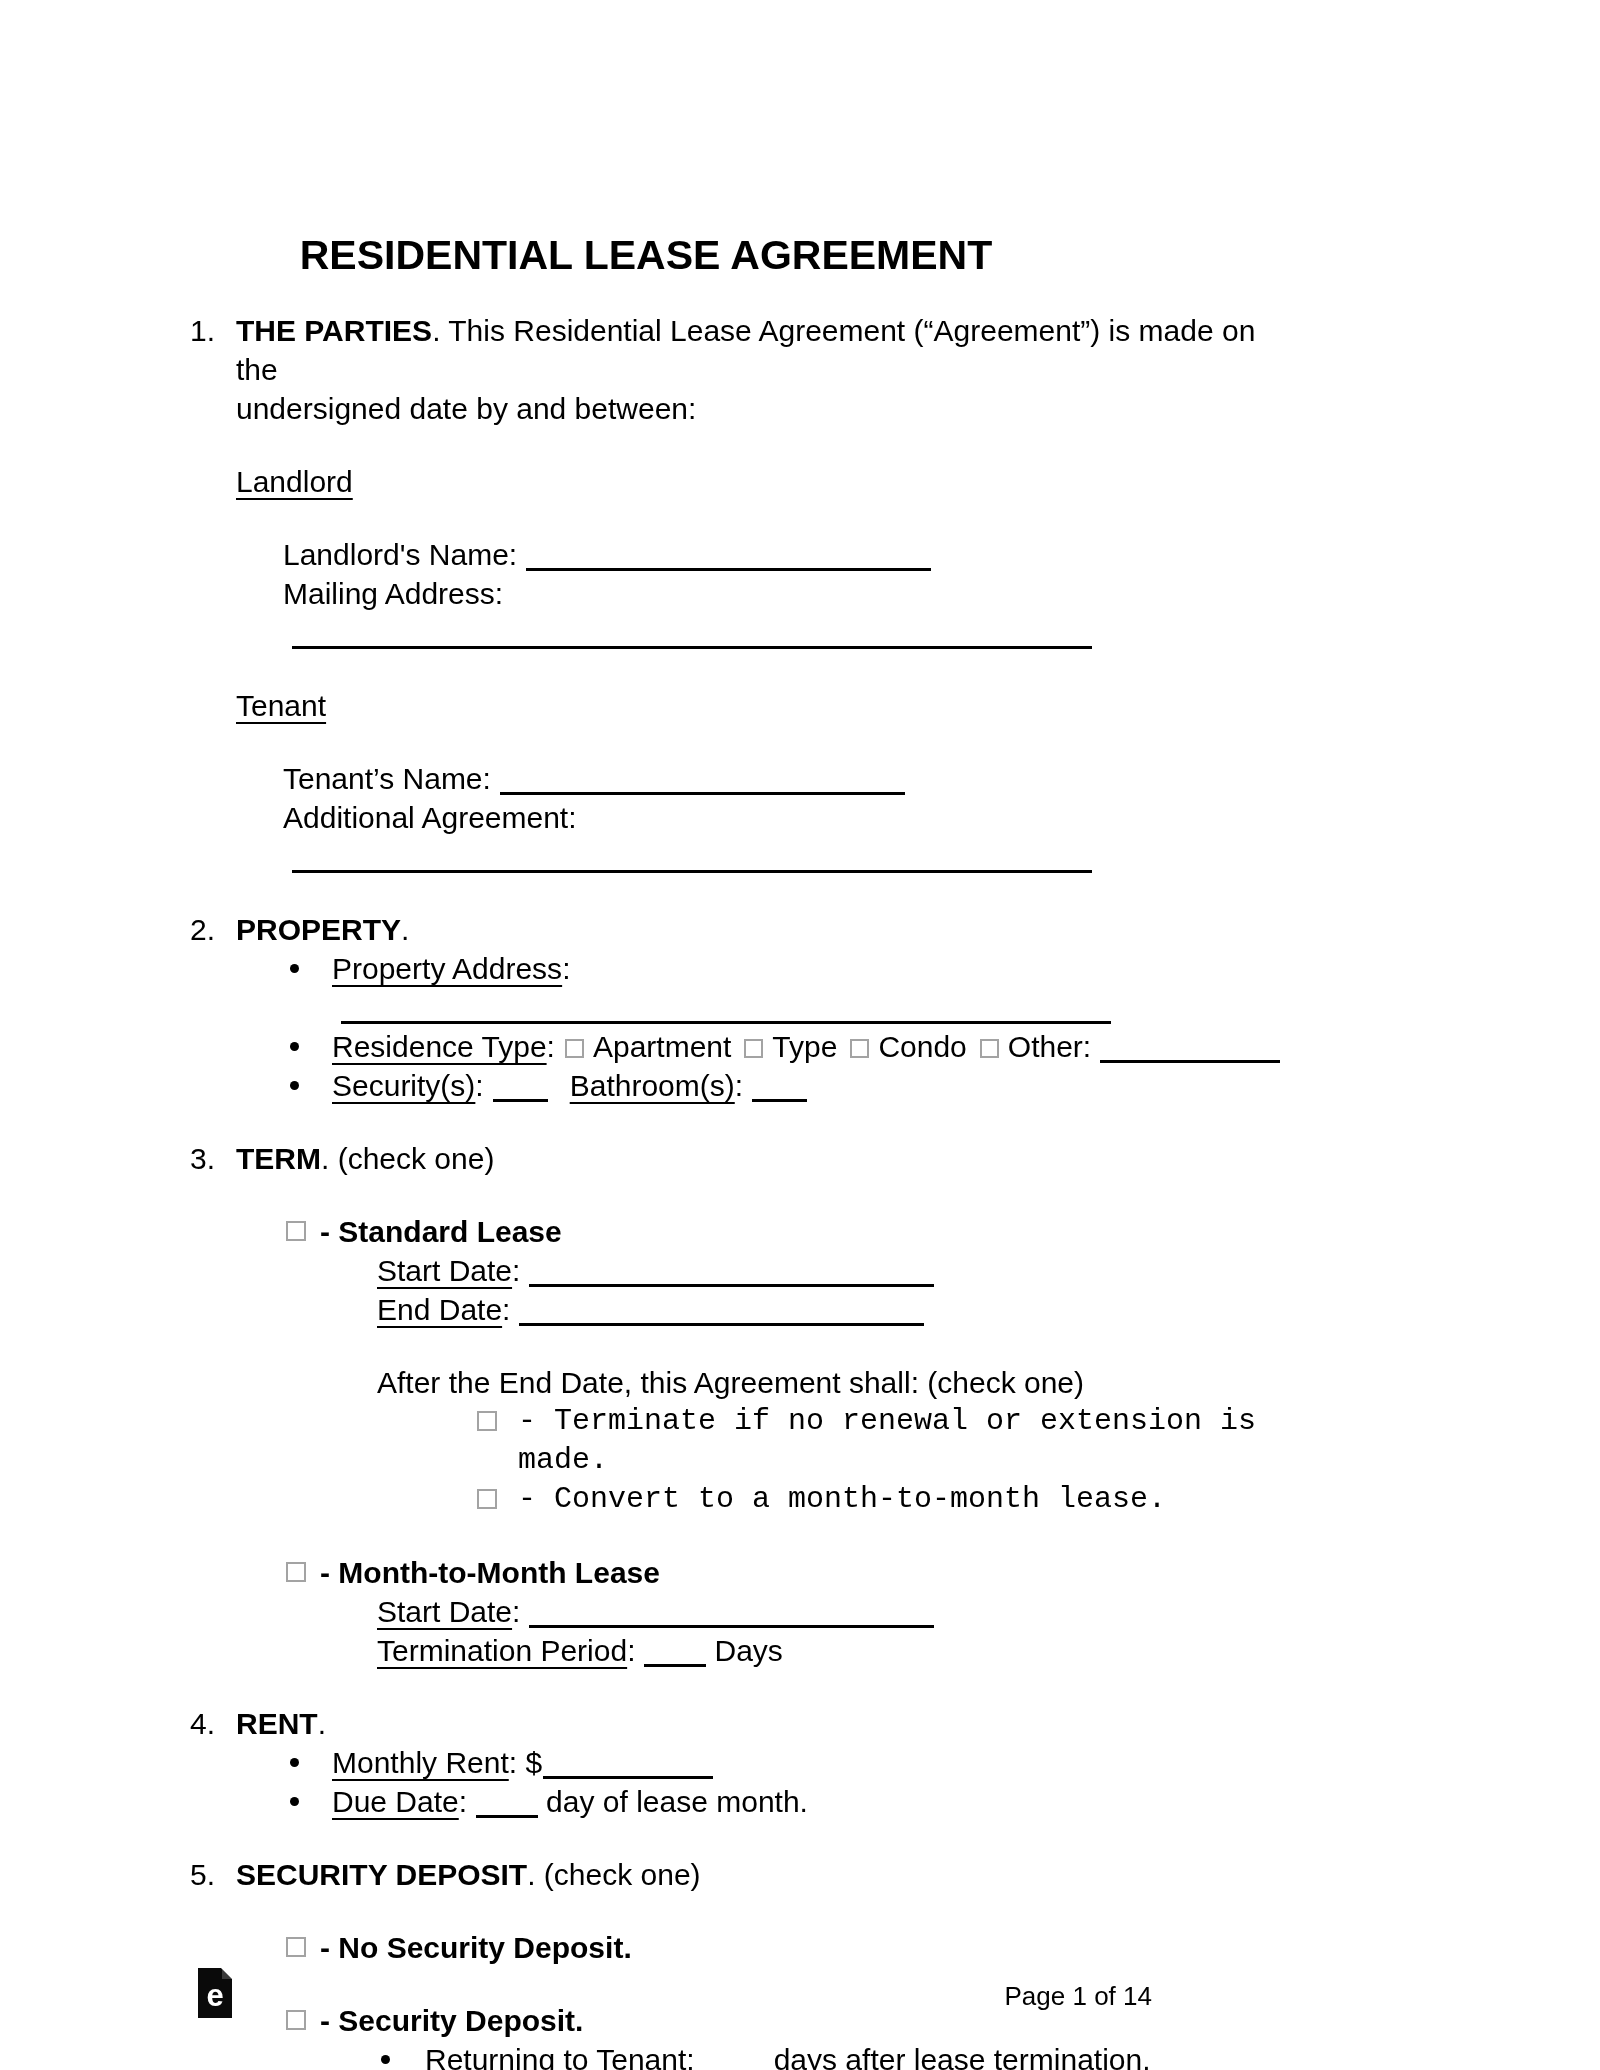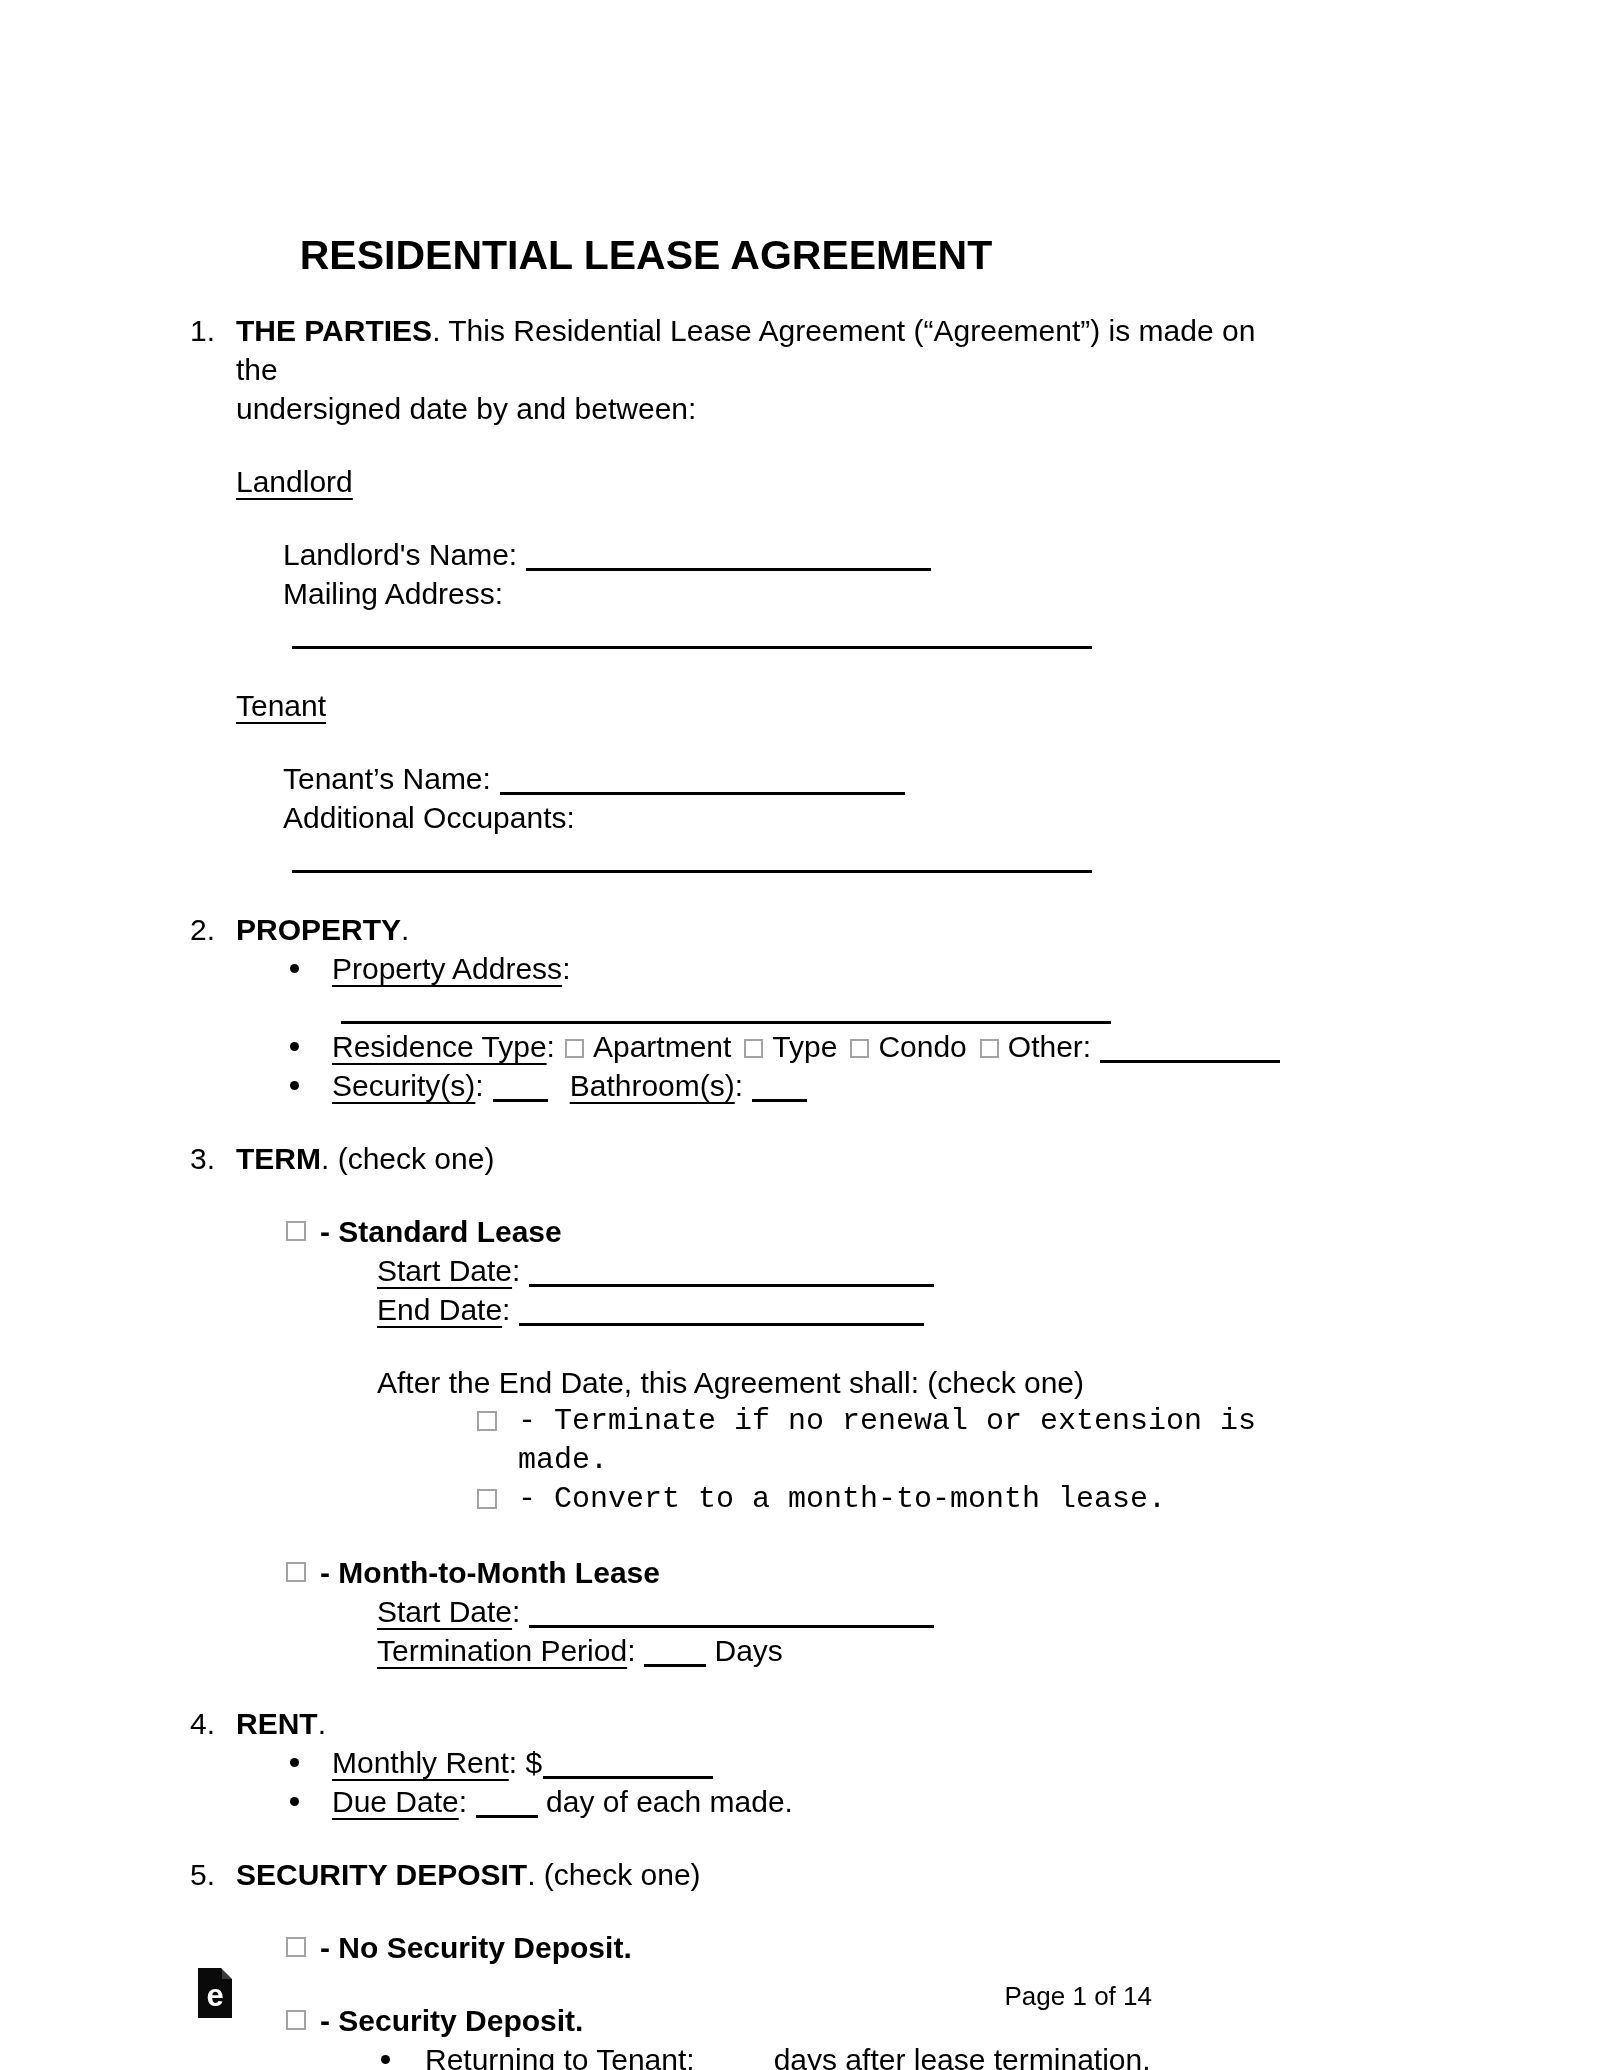--- a/index.html
+++ b/index.html
@@ -71,21 +71,21 @@
     </div>
     <div class="gap"></div>
 
     <div class="r cont"><span class="ul">Tenant</span></div>
     <div class="gap"></div>
 
     <div class="r sub">
       <span>Tenant’s Name:</span><span class="bl w405"></span>
     </div>
     <div class="r sub">
-      <span>Additional Occupants:</span><span class="bl w800"></span>
+      <span>Additional Agreement:</span><span class="bl w800"></span>
     </div>
     <div class="gap"></div>
 
     <div class="r h">
       <span class="num">2.</span>
       <b>PROPERTY</b><span>.</span>
     </div>
     <div class="r bullet">
       <span class="dot"></span>
       <span class="ul">Property Address</span><span>:</span><span class="bl w770"></span>
@@ -144,21 +144,21 @@
     <div class="r h">
       <span class="num">4.</span>
       <b>RENT</b><span>.</span>
     </div>
     <div class="r bullet">
       <span class="dot"></span>
       <span class="ul">Monthly Rent</span><span>: $</span><span class="bl w170 ml0"></span>
     </div>
     <div class="r bullet">
       <span class="dot"></span>
-      <span class="ul">Due Date</span><span>:</span><span class="bl w62"></span><span>day of each made.</span>
+      <span class="ul">Due Date</span><span>:</span><span class="bl w62"></span><span>day of lease month.</span>
     </div>
     <div class="gap"></div>
 
     <div class="r h">
       <span class="num">5.</span>
       <b>SECURITY DEPOSIT</b><span>. (check one)</span>
     </div>
     <div class="gap"></div>
 
     <div class="r chk1">

